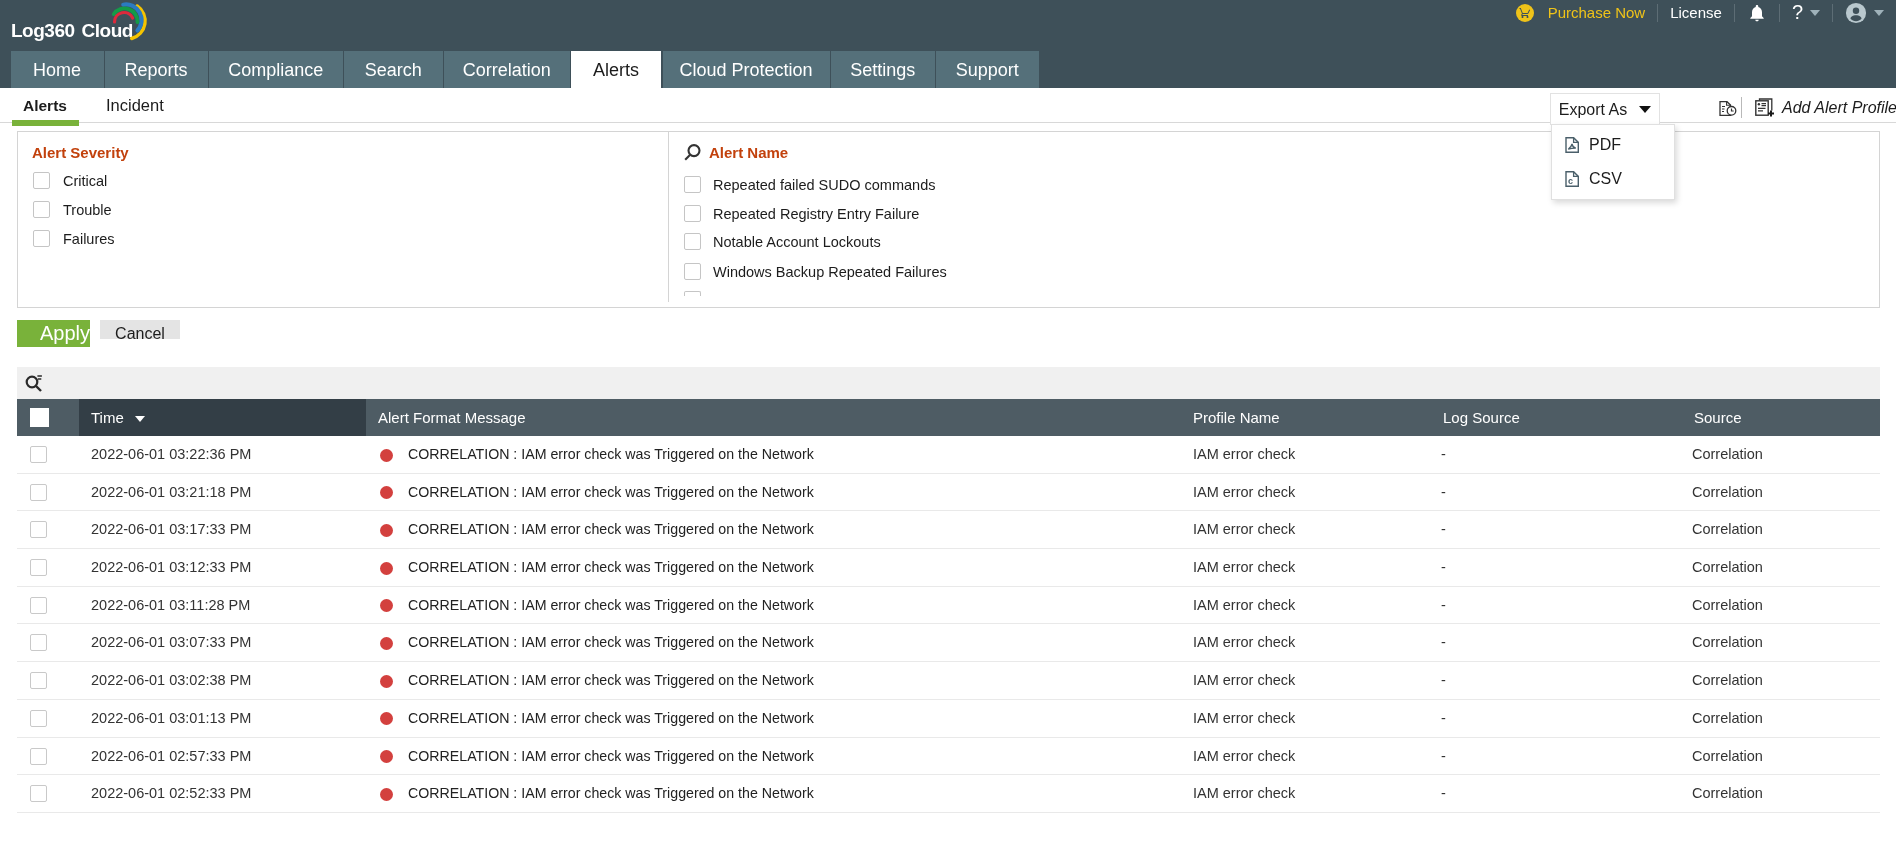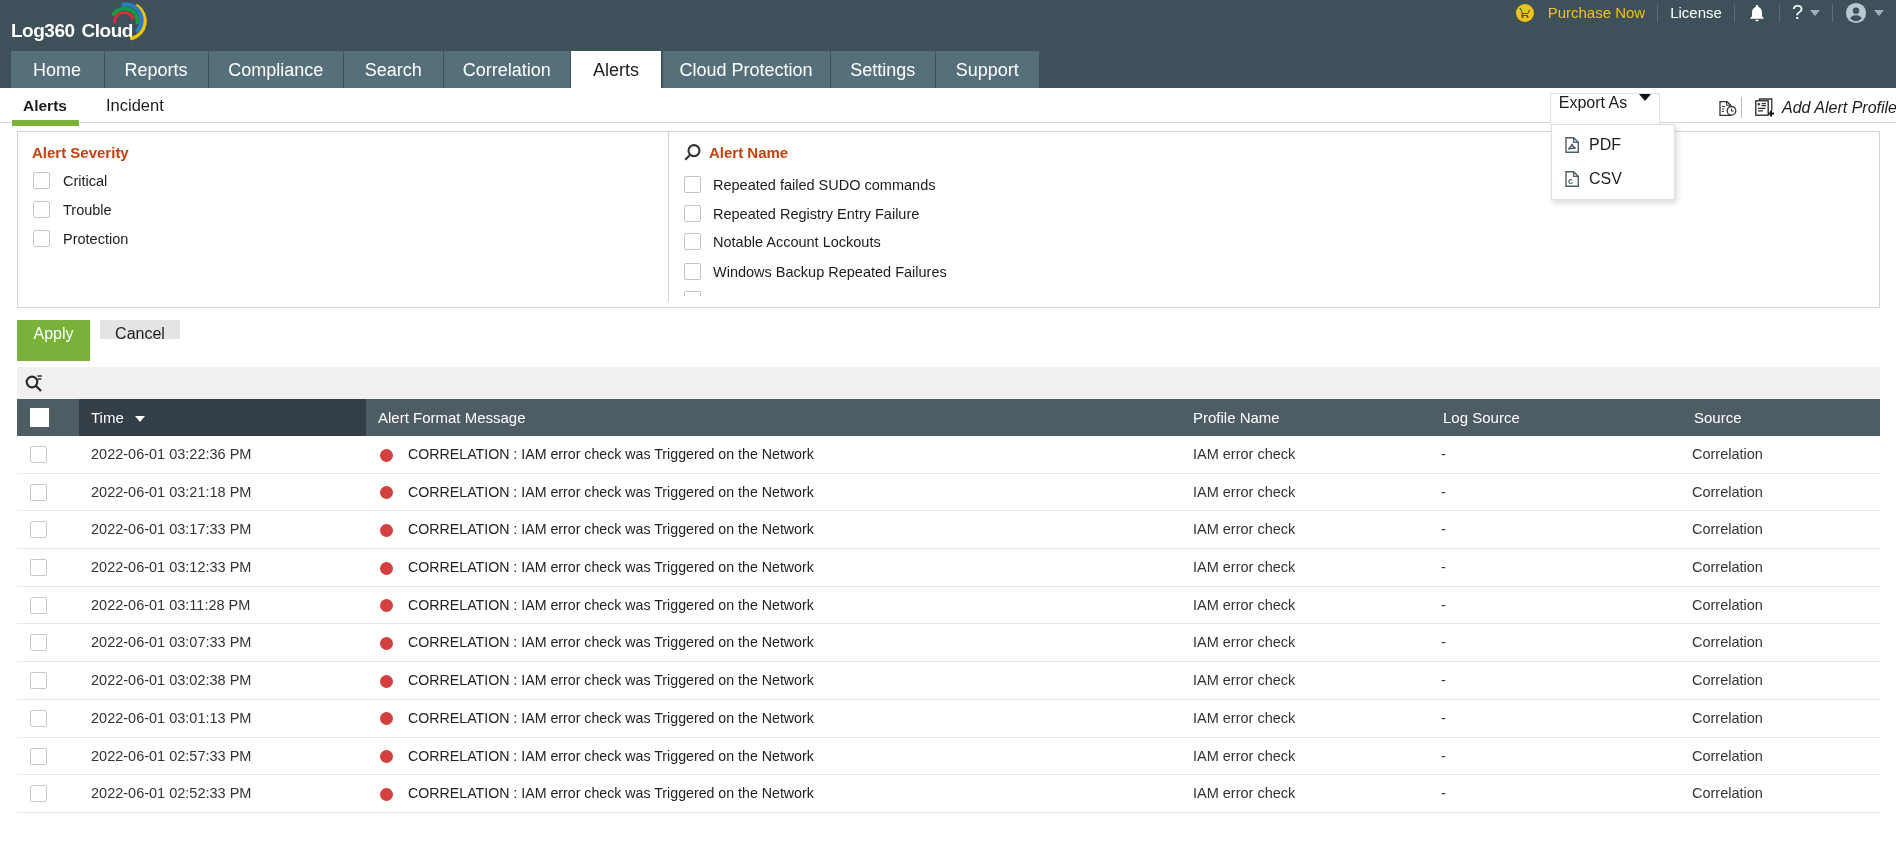--- a/index.html
+++ b/index.html
@@ -25,41 +25,41 @@
 
 
 #tabrow { position:absolute; left:0; top:88px; width:1896px; height:35px; background:#fff; border-bottom:1px solid #d8d8d8; }
 .tab1 { position:absolute; left:23px; top:9px; font-size:15.5px; font-weight:bold; color:#1c1c1c; }
 .tab2 { position:absolute; left:106px; top:8px; font-size:16.5px; color:#1c1c1c; }
 #greenbar { position:absolute; left:12px; top:120px; width:67px; height:6px; background:#79B23A; z-index:3; }
 
 
 #exportBtn { position:absolute; left:1550px; top:93px; width:110px; height:32px; background:#fff;
   border:1px solid #e2e2e2; border-bottom:none; z-index:5; font-size:16px; color:#1c1c1c;
-  display:flex; justify-content:center; }
+  display:flex; align-items:center; justify-content:center; }
 #exportBtn .dcaret { width:0; height:0; border-left:6px solid transparent; border-right:6px solid transparent; border-top:7px solid #111; margin-left:12px; }
 #dropdown { position:absolute; left:1551px; top:124px; width:124px; height:76px; background:#fff;
   border:1px solid #e0e0e0; box-shadow:2px 3px 6px rgba(0,0,0,0.15); z-index:6; }
 #dropdown .opt { position:absolute; left:13px; font-size:16px; color:#1c1c1c; display:flex; align-items:center; }
 #dropdown .opt span { margin-left:10px; }
 
 #hdricons { position:absolute; top:93px; left:1710px; width:236px; height:30px; z-index:2;font-style:italic; }
 .vsep { position:absolute; top:4px; width:1px; height:21px; background:#b9b9b9; }
 #addTxt { position:absolute; left:65px; top:6px; font-size:16px; color:#1c1c1c; }
 
 
 #panel { position:absolute; left:17px; top:131px; width:1863px; height:177px; border:1px solid #d4d4d4; background:#fff; overflow:hidden; }
 #panel .divider { position:absolute; left:650px; top:0; width:1px; height:170px; background:#d4d4d4; }
 #panel h3 { font-size:15px; color:#c2410c; font-weight:bold; }
 .cb { width:17px; height:17px; border:1px solid #c5c5c5; border-radius:2px; background:#fff; position:absolute; }
 .cblabel { position:absolute; font-size:14.5px; color:#1c1c1c; }
 
 
-#applyBtn { position:absolute; left:17px; top:320px; width:73px; height:41px; background:#79B23A; color:#fff;
-  font-size:16px; text-align:center; line-height:27px; }
+#applyBtn { position:absolute; left:17px; top:320px; width:73px; height:27px; background:#79B23A; color:#fff;
+  font-size:20px; text-align:right; line-height:27px; }
 #cancelBtn { position:absolute; left:100px; top:320px; width:80px; height:19px; background:#e4e4e4; color:#1c1c1c;
   font-size:16px; text-align:center; line-height:27px; }
 
 
 #toolbar { position:absolute; left:17px; top:367px; width:1863px; height:32px; background:#F0F0F0; }
 #toolbar .right { position:absolute; right:0; top:0; height:32px; display:flex; align-items:center; font-size:14.5px; color:#1c1c1c; }
 #pagebtn { width:22px; height:22px; background:#fff; border:1px solid #c9c9c9; display:flex; align-items:center; justify-content:center; }
 #addrem { width:158px; height:24px; background:#fff; border:1px solid #c9c9c9; text-align:center; line-height:22px; font-size:14px; margin-right:14px; }
 
 
@@ -180,21 +180,21 @@
 </div>
 
 <div id="panel">
   <div class="divider"></div>
   <h3 style="position:absolute; left:14px; top:12px;">Alert Severity</h3>
   <div class="cb" style="left:15px; top:40px;"></div>
     <span class="cblabel" style="left:45px; top:41px;">Critical</span>
   <div class="cb" style="left:15px; top:69px;"></div>
     <span class="cblabel" style="left:45px; top:70px;">Trouble</span>
   <div class="cb" style="left:15px; top:98px;"></div>
-    <span class="cblabel" style="left:45px; top:99px;">Protection</span>
+    <span class="cblabel" style="left:45px; top:99px;">Failures</span>
 
   <svg style="position:absolute; left:665px; top:11px;" width="19" height="19" viewBox="0 0 19 19">
       <circle cx="11" cy="7.6" r="5.5" fill="none" stroke="#333" stroke-width="2.1"></circle>
       <path stroke="#333" stroke-width="2.1" d="M6.9 12 L2.2 16.7"></path>
     </svg>
   <h3 style="position:absolute; left:691px; top:12px;">Alert Name</h3>
   <div class="cb" style="left:666px; top:44px;"></div>
     <span class="cblabel" style="left:695px; top:45px;">Repeated failed SUDO commands</span>
   <div class="cb" style="left:666px; top:73px;"></div>
     <span class="cblabel" style="left:695px; top:74px;">Repeated Registry Entry Failure</span>

